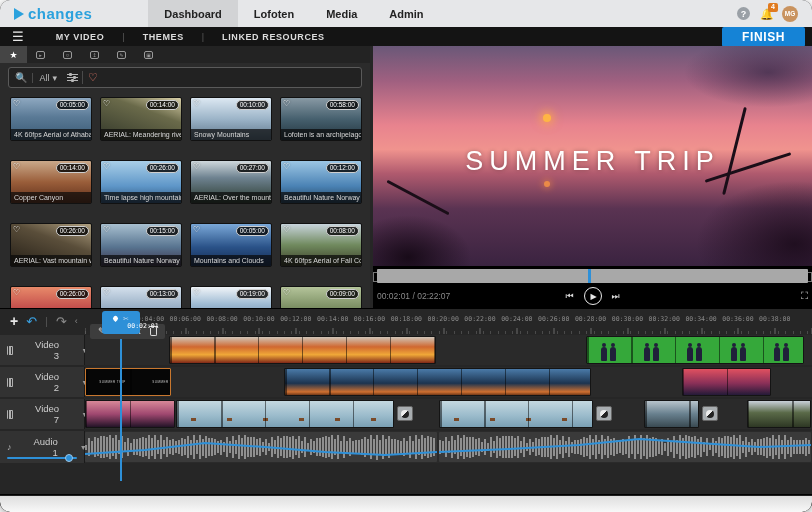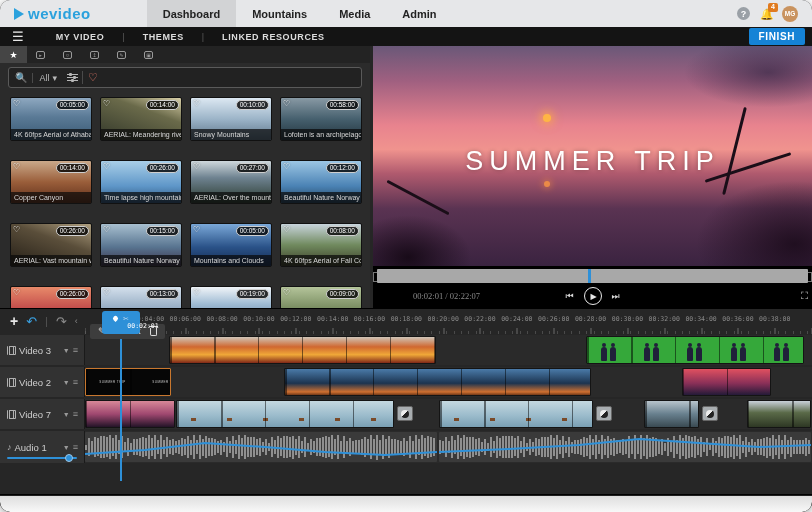--- a/index.html
+++ b/index.html
@@ -19,21 +19,21 @@
   .help-circle { width:13px; height:13px; border-radius:50%; background:#9aa0a6; color:#fff; font-size:9px; font-weight:700; display:flex; align-items:center; justify-content:center; }
   .bell { position:relative; width:12px; height:12px; color:#555; font-size:11px; line-height:12px; }
   .bell-badge { position:absolute; top:-5px; right:-6px; min-width:10px; height:9px; background:#e07a1f; border-radius:2px; color:#fff; font-size:7px; font-weight:700; display:flex; align-items:center; justify-content:center; padding:0 1px; }
   .avatar { width:16px; height:16px; border-radius:50%; background:#c9935f; color:#fff; font-size:6.5px; font-weight:700; display:flex; align-items:center; justify-content:center; }
 
   
   .subnav { position:absolute; left:0; top:27px; right:0; height:19px; background:#141414; display:flex; align-items:center; }
   .burger { color:#e8e8e8; font-size:13px; margin:0 14px 0 12px; line-height:1; }
   .subnav-item { color:#dcdcdc; font-size:9px; font-weight:700; letter-spacing:.6px; padding:0 18px; cursor:pointer; }
   .subnav-sep { color:#5a5a5a; font-size:9px; }
-  .finish-btn { margin-left:auto; margin-right:7px; background:#1583d6; color:#fff; font-size:10px; font-weight:700; letter-spacing:.6px; border:none; border-radius:2px; padding:3px 10px; cursor:pointer; }
+  .finish-btn { margin-left:auto; margin-right:7px; background:#1583d6; color:#fff; font-size:12px; font-weight:700; letter-spacing:.6px; border:none; border-radius:2px; padding:3px 20px; cursor:pointer; }
 
   
   .media-panel { position:absolute; left:0; top:46px; width:370px; height:262px; background:#2b2b2b; overflow:hidden; }
   .media-tabs { display:flex; height:17px; background:#232323; align-items:stretch; }
   .mtab { width:27px; display:flex; align-items:center; justify-content:center; color:#9a9a9a; font-size:9px; cursor:pointer; }
   .mtab.active { background:#454545; color:#fff; }
   .mtab .sq { width:9px; height:8px; border:1px solid #9a9a9a; border-radius:2px; font-size:5px; color:#9a9a9a; display:flex; align-items:center; justify-content:center; }
   .search-row { position:absolute; left:8px; right:8px; top:21px; height:21px; background:#222; border:1px solid #5a5a5a; border-radius:3px; display:flex; align-items:center; padding:0 6px; }
   .search-icon { color:#9a9a9a; font-size:10px; margin-right:5px; }
   .search-input { flex:1; background:transparent; border:none; outline:none; color:#cfcfcf; font-size:10px; font-family:"Liberation Sans",sans-serif; }
@@ -70,21 +70,21 @@
       linear-gradient(180deg,#6a5878 0%,#a06080 16%,#e8838e 36%,#f0938e 47%,#b05a6e 58%,#5a3352 74%,#3a2340 100%); }
   .pv-branch { position:absolute; background:#1a0e18; border-radius:2px; }
   .pv-title { position:absolute; left:0; right:0; top:100px; text-align:center; color:#fff; font-size:27px; letter-spacing:6px; font-weight:400; text-shadow:0 0 4px rgba(0,0,0,.3); }
   .pv-sun { position:absolute; left:170px; top:68px; width:8px; height:8px; border-radius:50%; background:#ffb545; box-shadow:0 0 8px 3px rgba(255,170,70,.7); }
   .pv-sun2 { position:absolute; left:171px; top:135px; width:6px; height:6px; border-radius:50%; background:#ff9a40; opacity:.8; box-shadow:0 0 6px 2px rgba(255,150,60,.5); }
   .pv-scrub { position:absolute; left:4px; right:4px; top:223px; height:14px; background:#a8a8a8; border-radius:1px; }
   .pv-scrub::before { content:''; position:absolute; left:-4px; top:3px; width:3px; height:8px; border-left:1px solid #777; border-top:1px solid #777; border-bottom:1px solid #777; }
   .pv-scrub::after { content:''; position:absolute; right:-4px; top:3px; width:3px; height:8px; border-right:1px solid #777; border-top:1px solid #777; border-bottom:1px solid #777; }
   .pv-scrub-line { position:absolute; left:49%; top:0; width:3px; height:14px; background:#2e90d8; }
   .pv-controls { position:absolute; left:4px; right:4px; top:240px; height:20px; display:flex; align-items:center; }
-  .pv-time { color:#8a8a8a; font-size:8.5px; font-family:Liberation Serif, serif;margin-left:36px; }
+  .pv-time { color:#8a8a8a; font-size:8.5px; font-family:Liberation Sans, sans-serif; }
   .pv-center { position:absolute; left:0; right:0; display:flex; justify-content:center; align-items:center; gap:10px; }
   .pv-skip { color:#d8d8d8; font-size:9px; cursor:pointer; }
   .pv-play { width:18px; height:18px; border:1.5px solid #e8e8e8; border-radius:50%; color:#e8e8e8; font-size:8px; display:flex; align-items:center; justify-content:center; padding-left:2px; cursor:pointer; }
   .pv-full { margin-left:auto; color:#c8c8c8; font-size:10px; cursor:pointer; }
 
   
   .timeline { position:absolute; left:0; top:308px; right:0; height:186px; background:#262626; border-top:1px solid #000; }
   .tl-tools { position:absolute; left:10px; top:5px; display:flex; align-items:center; gap:8px; }
   .tool-plus { color:#e8e8e8; font-size:14px; font-weight:700; cursor:pointer; line-height:1; }
   .tool-undo { color:#3aa0e0; font-size:13px; cursor:pointer; line-height:1; }
@@ -99,21 +99,21 @@
   .ph-badge { position:absolute; left:102px; top:2px; width:38px; height:23px; background:#2e90d8; border-radius:3px; z-index:30; display:flex; flex-direction:column; align-items:center; justify-content:center; cursor:pointer; }
   .ph-icons { display:flex; gap:5px; align-items:center; }
   .ph-pin { width:5px; height:5px; border-radius:50% 50% 50% 0; transform:rotate(-45deg); background:#fff; }
   .ph-scissors { color:#bcd8ee; font-size:7px; line-height:1; }
   .ph-time { color:#fff; font-size:6.5px; font-family:"DejaVu Sans Mono",monospace;margin-left:44px; }
   .playhead-line { position:absolute; left:120px; top:25px; width:2px; height:147px; background:#2e90d8; z-index:25; }
 
   .tracks { position:absolute; left:0; top:26px; right:0; }
   .trow { display:flex; height:30px; margin-bottom:2px; background:#232323; }
   .trow.audio { height:32px; }
-  .thead { width:85px; flex:none; background:#323232; border-right:1px solid #1a1a1a; display:flex; align-items:center; gap:3px; padding-left:7px; position:relative;text-align:right; }
+  .thead { width:85px; flex:none; background:#323232; border-right:1px solid #1a1a1a; display:flex; align-items:center; gap:22px; padding-left:7px; position:relative;text-align:right; }
   .film-icon { width:9px; height:9px; border:1px solid #b0b0b0; border-left:3px double #b0b0b0; border-right:3px double #b0b0b0; border-radius:1px; }
   .note-icon { color:#b0b0b0; font-size:9px; }
   .tlabel { color:#cfcfcf; font-size:9.5px; }
   .tcaret { color:#999; font-size:7px; margin-left:auto; }
   .tgrip { color:#999; font-size:9px; margin-right:6px; }
   .vol-slider { position:absolute; left:7px; bottom:4px; width:70px; height:2px; background:#2e90d8; border-radius:1px; }
   .vol-knob { position:absolute; left:58px; top:-3px; width:8px; height:8px; border-radius:50%; background:#2e90d8; border:1.5px solid #9cc8e8; }
   .lane { flex:1; position:relative; background:#2a2a2a; overflow:hidden; }
   .clip { position:absolute; top:1px; height:28px; border-radius:1px; border:1px solid #141414; overflow:hidden; cursor:pointer; }
   .clip::after { content:''; position:absolute; inset:0; background:repeating-linear-gradient(90deg,rgba(0,0,0,.5) 0 1.5px,transparent 1.5px 44px); }
@@ -155,25 +155,25 @@
 </style>
 </head>
 <body>
 
 <div id="app">
  <div class="window">
 
   <div class="topnav">
     <div class="logo">
       <span class="logo-tri"></span>
-      <span class="logo-text">wevideo</span>
+      <span class="logo-text">changes</span>
     </div>
     <div class="nav-items">
       <div class="nav-item active">Dashboard</div>
-      <div class="nav-item">Mountains</div>
+      <div class="nav-item">Lofoten</div>
       <div class="nav-item">Media</div>
       <div class="nav-item">Admin</div>
     </div>
     <div class="topnav-right">
       <div class="help-circle">?</div>
       <div class="bell">🔔<span class="bell-badge">4</span></div>
       <div class="avatar">MG</div>
     </div>
   </div>
 

